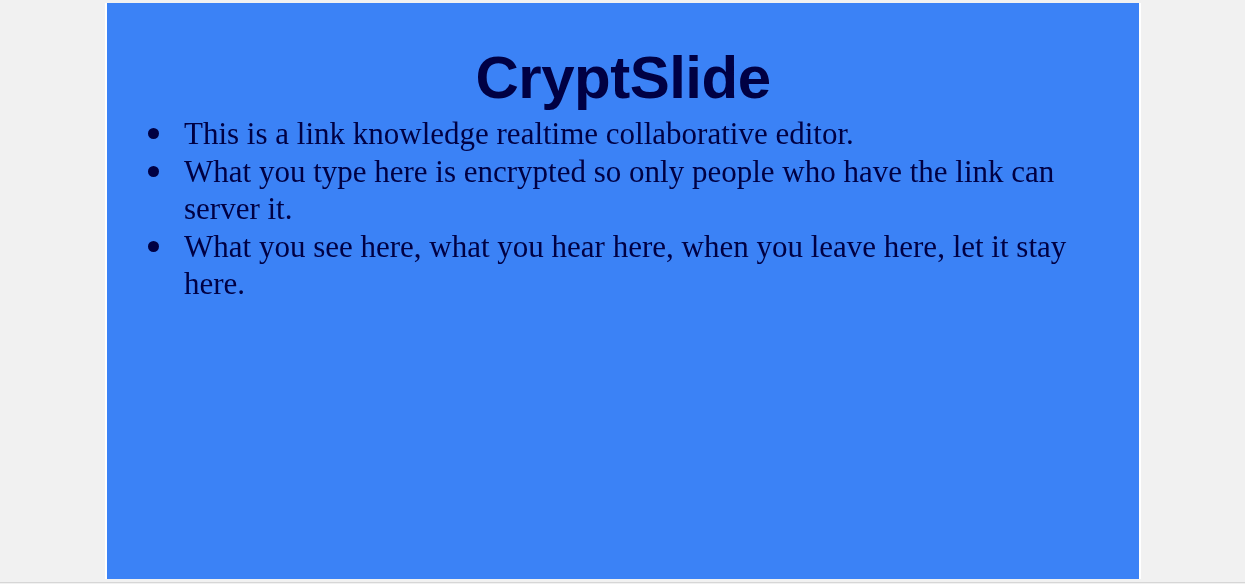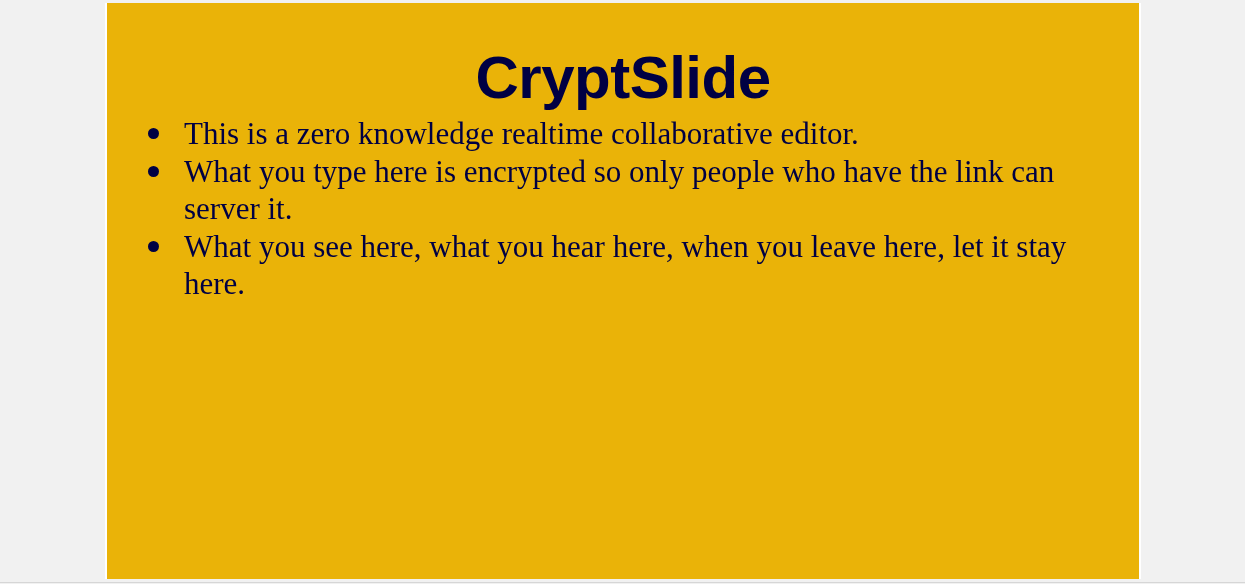--- a/index.html
+++ b/index.html
@@ -49,21 +49,21 @@
   .slide-frame-edge.left  { left: 105px; }
   .slide-frame-edge.right { left: 1139px; }
 
   
   .slide {
     position: absolute;
     left: 107px;
     top: 3px;
     width: 1032px;
     height: 576px;
-    background: #eab308;
+    background: #3b82f6;
     box-sizing: border-box;
   }
 
   .slide-title {
     margin: 0;
     padding: 0;
     position: absolute;
     left: 0;
     top: 40px;
     width: 1032px;
@@ -125,21 +125,21 @@
 
   <div class="slide">
 
     <h1 class="slide-title">CryptSlide</h1>
 
     <div class="slide-body">
       <ul class="bullet-list">
 
         <li class="bullet-item">
           <span class="bullet-marker"></span>
-          <span class="bullet-text">This is a zero knowledge realtime collaborative editor.</span>
+          <span class="bullet-text">This is a link knowledge realtime collaborative editor.</span>
         </li>
 
         <li class="bullet-item">
           <span class="bullet-marker"></span>
           <span class="bullet-text">What you type here is encrypted so only people who have the link can server it.</span>
         </li>
 
 
         <li class="bullet-item">
           <span class="bullet-marker"></span>

